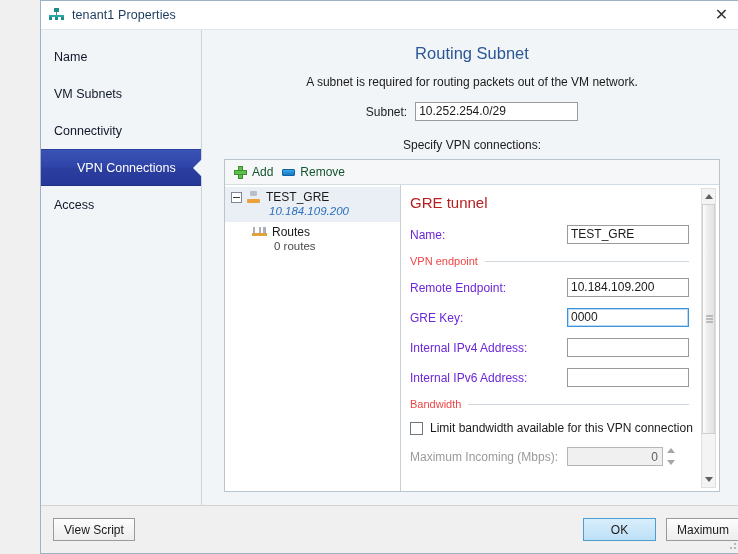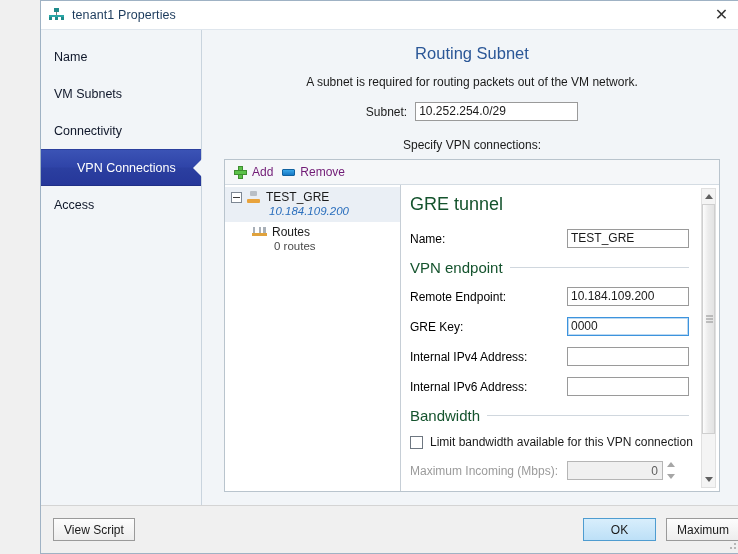--- a/index.html
+++ b/index.html
@@ -186,21 +186,21 @@
     border-bottom: 1px solid #d4dce3;
     padding-left: 7px;
     box-sizing: border-box;
   }
   .tb-btn {
     display: flex;
     align-items: center;
     height: 20px;
     padding: 0 7px 0 2px;
     font-size: 12px;
-    color: #701a75;
+    color: #14532d;
   }
   .icon-plus {
     position: relative;
     width: 13px;
     height: 13px;
     margin-right: 5px;
     flex: none;
   }
   .icon-plus::before, .icon-plus::after {
     content: "";
@@ -339,54 +339,54 @@
   #detail-pane {
     flex: 1;
     background: #ffffff;
     position: relative;
     min-width: 0;
     padding: 9px 0 0 9px;
     box-sizing: border-box;
     overflow: hidden;
   }
   #detail-heading {
-    font-size: 18px;
-    color: #14532d;
+    font-size: 15px;
+    color: #b91c1c;
     margin: 0 0 14px 0;
     font-weight: normal;
   }
   .field-row {
     display: flex;
     align-items: center;
     margin-bottom: 11px;
     padding-right: 30px;
   }
   .field-label {
     width: 157px;
     min-width: 157px;
     font-size: 12px;
-    color: #000000;
+    color: #6d28d9;
   }
   .field-input {
     width: 122px;
     height: 19px;
   }
   .field-input.focused {
     border: 1px solid #3c93dd;
     outline: 1px solid #bcd9f2;
     outline-offset: -2px;
   }
   .group-sep {
     display: flex;
     align-items: center;
     margin: 0 30px 11px 0;
   }
   .group-sep-label {
-    font-size: 15px;
-    color: #14532d;
+    font-size: 11px;
+    color: #ef4444;
     white-space: nowrap;
     margin-right: 7px;
   }
   .group-sep-line {
     flex: 1;
     height: 1px;
     background: #d0d7de;
   }
   .check-row {
     display: flex;

